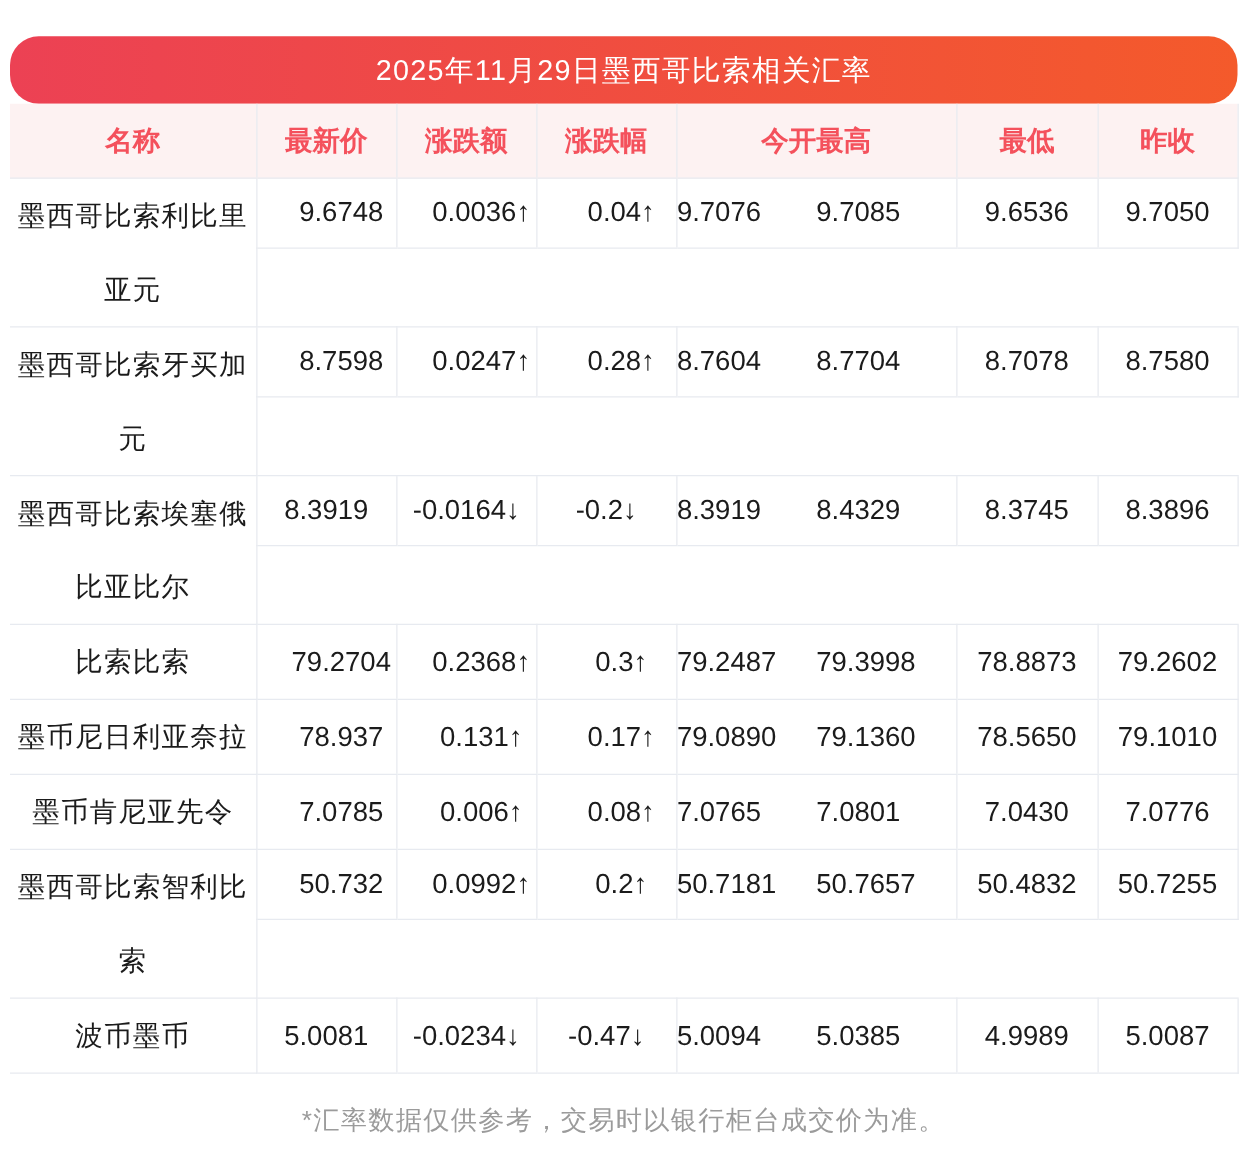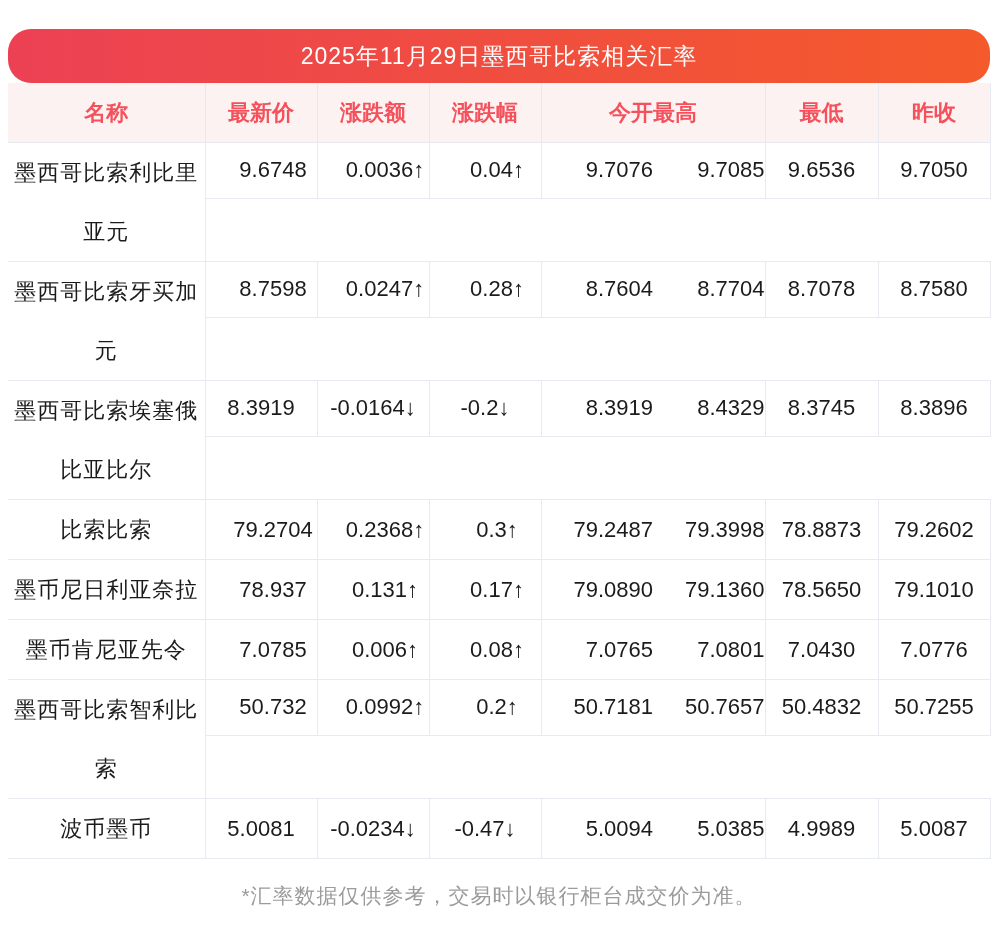--- a/index.html
+++ b/index.html
@@ -35,21 +35,21 @@
     text-align:center;font-size:22px;letter-spacing:1px;color:#1b1b1b;
     line-height:59px;border-right:1px solid var(--c-border,#e7eaf0);
     border-bottom:1px solid var(--c-border,#e7eaf0);
   }
   td.val{
     text-align:center;font-size:22px;color:#1b1b1b;
     border-left:1px solid var(--c-border,#e7eaf0);
     border-bottom:1px solid var(--c-border,#e7eaf0);
   }
   td.col-last{border-right:1px solid var(--c-border,#e7eaf0);}
-  td.pair .half{display:inline-block;width:50%;text-align:right;}
+  td.pair .half{display:inline-block;width:50%;text-align:left;}
   tr.row-spacer td{border-bottom:1px solid var(--c-border,#e7eaf0);}
   .up{color:var(--c-up,#f80808);padding-left:24px;}
   .down{color:var(--c-down,#0a9a0a);}
 
   
   .footer-note{
     margin-top:23px;text-align:center;font-size:21px;
     color:var(--c-footer,#9b9b9b);letter-spacing:1px;
   }
 

